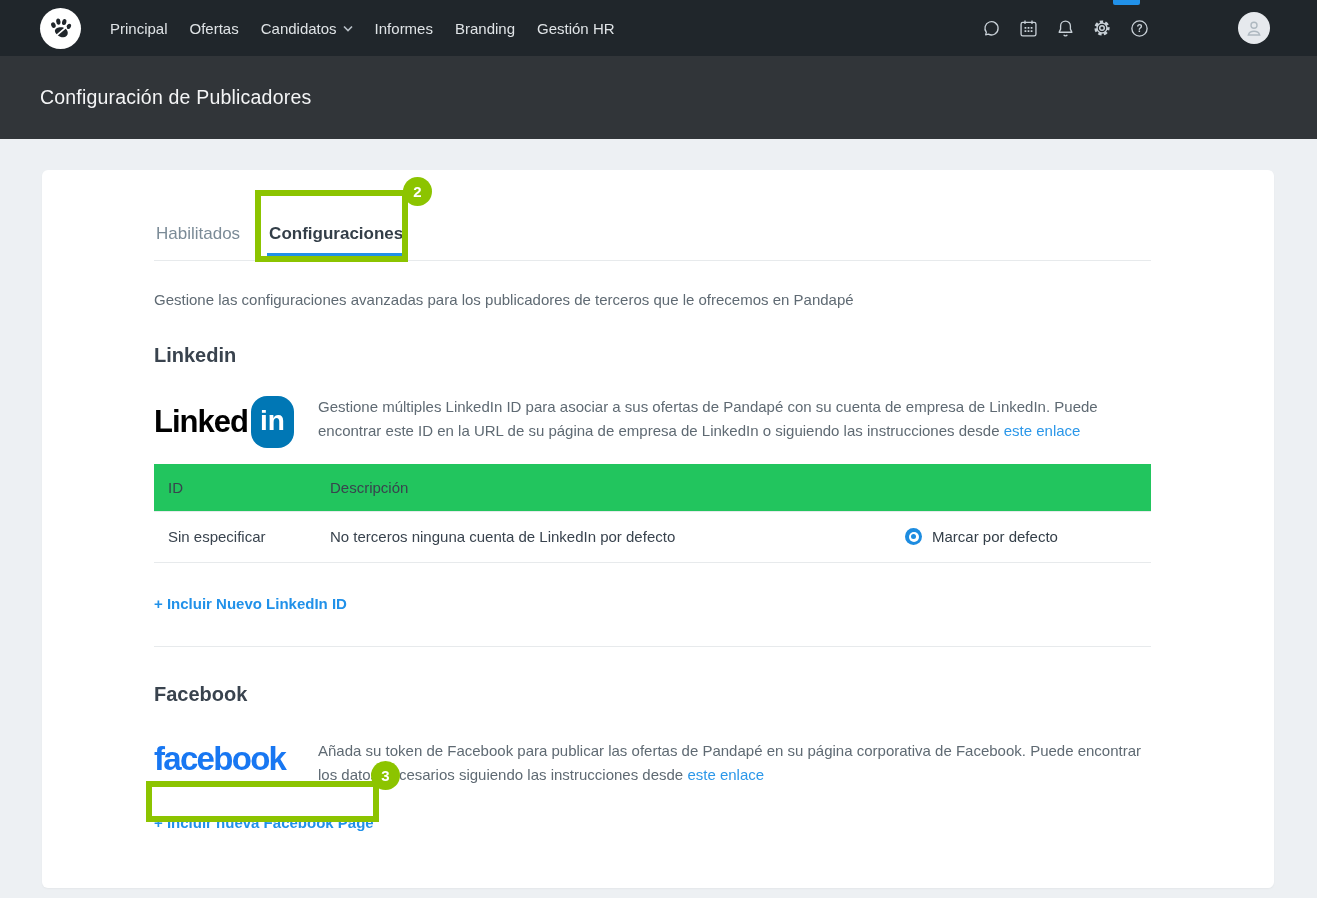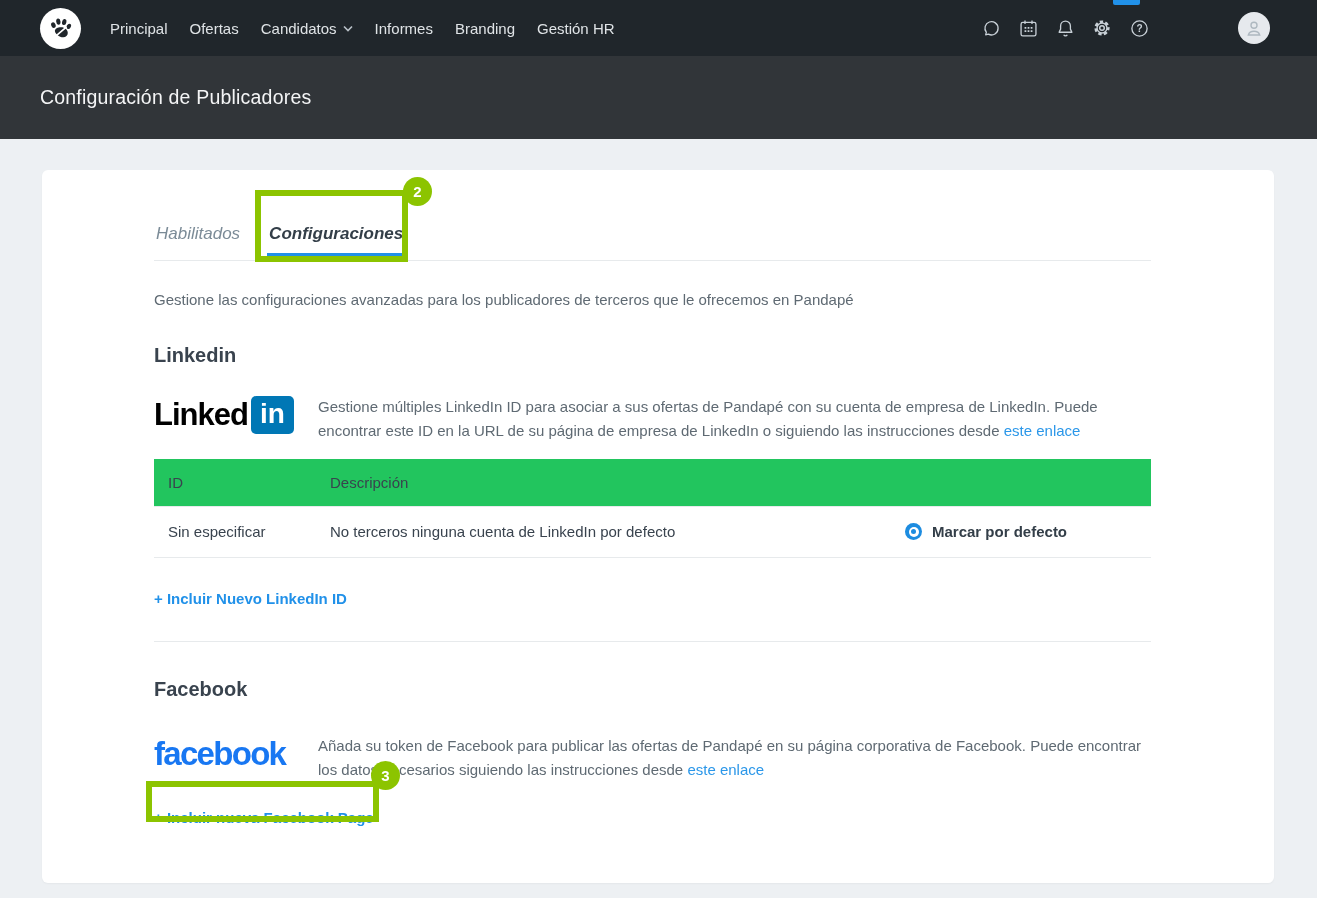--- a/index.html
+++ b/index.html
@@ -57,21 +57,20 @@
     background:#ffffff; border-radius:6px;
     box-shadow:0 1px 2px rgba(0,0,0,.04);
     min-height:711px;
     padding:54px 123px 56px 112px;
   }
 
   .tabs { display:flex; gap:25px; border-bottom:1px solid #e7eaec; }
   .tab {
     font-size:17px; color:#7b8b97; padding:0 2px 16px; cursor:pointer; position:relative;
     white-space:nowrap;
-    font-style:italic;
   }
   .tab.active { color:#333e48; font-weight:700; }
   .tab.active::after {
     content:""; position:absolute; left:0; right:0; bottom:4px; height:3px;
     background:#2191e9;
   }
 
   .intro { margin-top:30px; font-size:15px; color:#5f6a73; }
 
   h2.section-heading { margin-top:36px; font-size:20px; font-weight:700; color:#39434e; }
@@ -79,38 +78,38 @@
   .provider-row { display:flex; margin-top:27px; }
   .provider-logo { width:164px; flex:none; display:flex; align-items:flex-start; }
   .provider-desc { font-size:15px; line-height:24px; color:#5f6a73; padding-top:1px; max-width:830px; }
   a.text-link { color:#2b97e9; text-decoration:none; cursor:pointer; }
 
   
   .li-logo { display:flex; align-items:center; gap:3px; margin-top:2px; }
   .li-word { font-size:31px; font-weight:800; color:#000000; letter-spacing:-1px; }
   .li-in {
     background:#0077b5; color:#ffffff; font-size:28px; font-weight:800;
-    width:43px; height:38px; border-radius:5px;
+    width:43px; height:52px; border-radius:16px;
     display:flex; align-items:center; justify-content:center; line-height:1;
     padding-bottom:3px;
   }
 
   
   .fb-word { font-size:33px; font-weight:700; color:#1877f2; letter-spacing:-1.7px; margin-top:2px; }
 
   
   table.pub-table { width:100%; border-collapse:collapse; margin-top:16px; font-size:15px; }
   .pub-table thead th {
     background:#22c55e; text-align:left; font-weight:400; color:#39434e;
     height:47px; border-bottom:1px solid #e7eaec;
   }
   .pub-table td { height:51px; border-bottom:1px solid #e7eaec; color:#39434e; }
   .col-id { width:176px; padding-left:14px; }
   .col-radio { width:257px; }
-  .radio-wrap { display:flex; align-items:flex-start; gap:10px; padding-left:11px; font-weight:700; color:#333e48; }
+  .radio-wrap { display:flex; align-items:flex-start; gap:10px; padding-left:11px; font-weight:400; color:#333e48; }
   .radio { width:17px; height:17px; border-radius:50%; position:relative; background:#c6ccd2; cursor:pointer; flex:none; }
   .radio.selected { background:#1d8ce0; }
   .radio.selected::after {
     content:""; position:absolute; left:3.5px; top:3.5px; right:3.5px; bottom:3.5px;
     border-radius:50%; background:#ffffff;
   }
   .radio.selected::before {
     content:""; position:absolute; left:6px; top:6px; right:6px; bottom:6px;
     border-radius:50%; background:#1d8ce0; z-index:2;
   }

